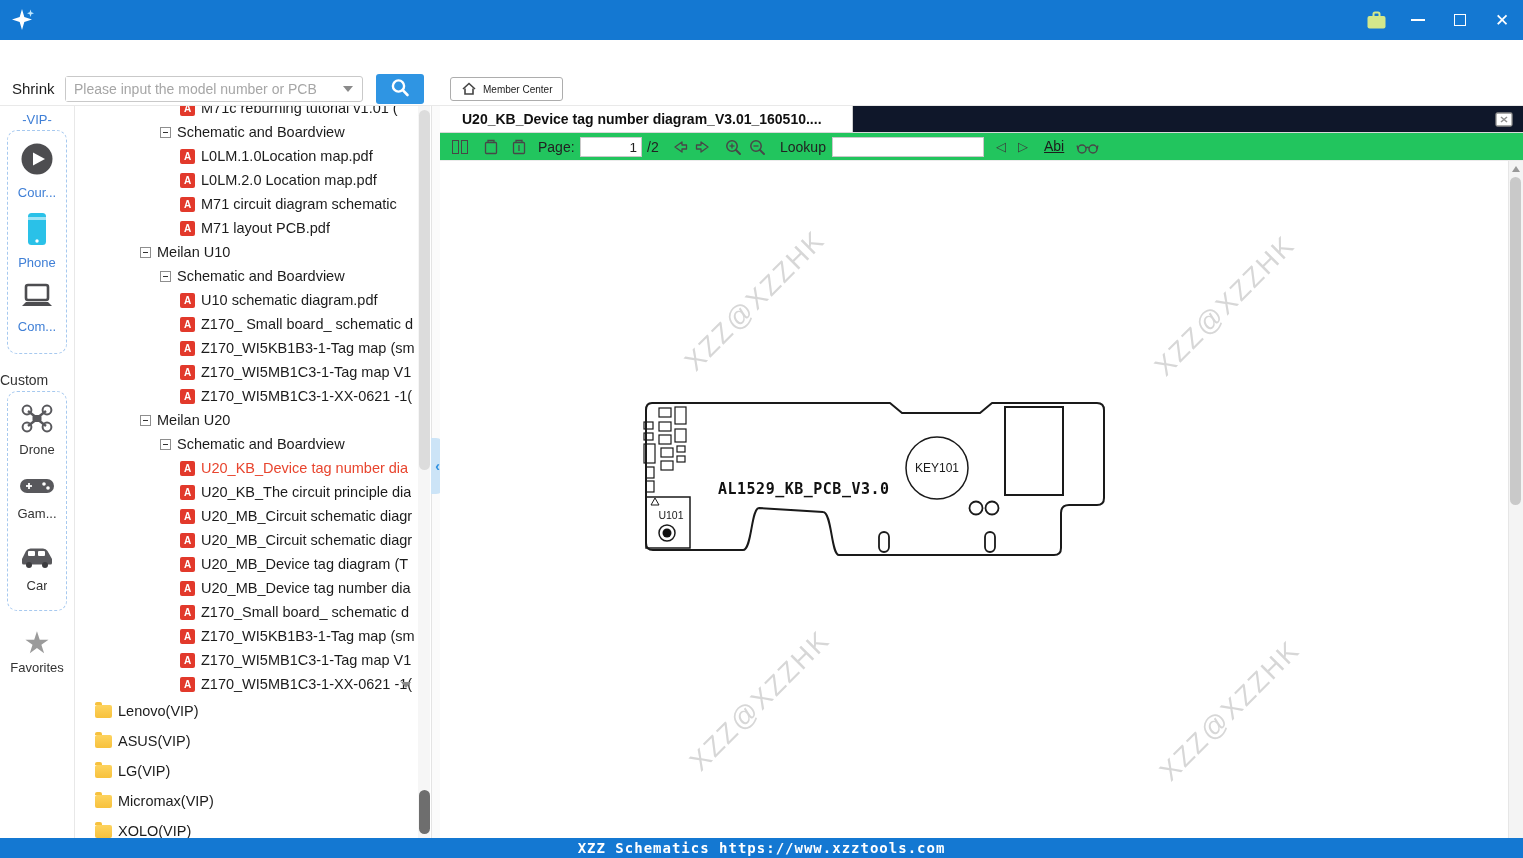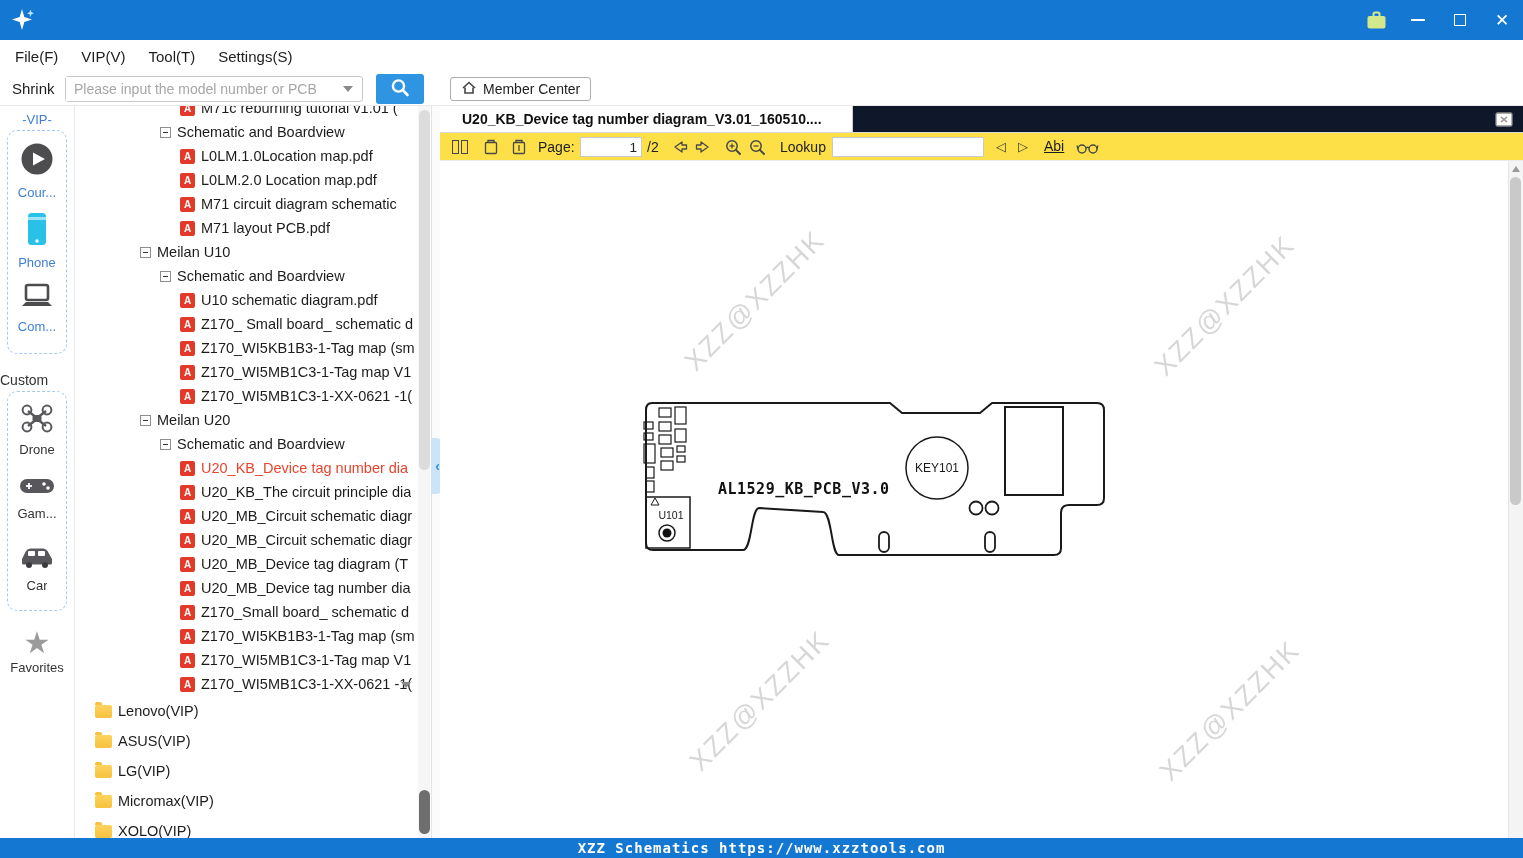--- a/index.html
+++ b/index.html
@@ -32,21 +32,21 @@
     border:1px solid #c9c9c9; border-radius:3px; display:flex; align-items:center; background:#fff; }
   .searchbox input { border:0; outline:0; flex:1; height:100%; padding:0 8px; font-size:14px;
     font-family:"Liberation Sans",sans-serif; color:#444; }
   .searchbox input::placeholder { color:#a6a6a6; }
   .combo-chevron { width:0; height:0; border-left:5px solid transparent; border-right:5px solid transparent;
     border-top:6px solid #8a8a8a; margin-right:9px; }
   .search-btn { position:absolute; left:376px; top:2px; width:48px; height:30px; border:0;
     background:var(--accent,#2f95e3); border-radius:3px; display:flex; align-items:center; justify-content:center; }
   .member-btn { position:absolute; left:450px; top:5px; height:24px; padding:9px 10px;
     border:1px solid #adadad; border-radius:3px; background:#fff; display:flex; align-items:center; gap:6px;
-    font-size:14px; color:#222; }
+    font-size:10px; color:#222; }
 
   
   .sidebar { position:absolute; left:0; top:106px; width:75px; height:732px; background:#fff;
     border-right:1px solid #e8e8e8; }
   .vip-header { position:absolute; top:6px; width:100%; text-align:center; font-size:13px;
     color:var(--vip-label,#3f7fd6); }
   .custom-header { position:absolute; top:266px; width:100%; text-align:left; font-size:14px; color:#333; }
   .dash-box { position:absolute; left:7px; width:60px; border:1px dashed #a7c9ef; border-radius:10px; }
   .box-vip { top:24px; height:224px; }
   .box-custom { top:285px; height:220px; }
@@ -89,21 +89,21 @@
     color:#2d8fe0; font-size:14px; font-weight:bold; }
 
   
   .content { position:absolute; left:440px; top:106px; width:1083px; height:732px; background:#fff; }
   .tabbar { position:relative; height:27px; background:#0f172a; border-bottom:1px solid #d9d9d9; }
   .doc-tab { position:absolute; left:0; top:0; width:413px; height:100%; display:flex; align-items:center;
     padding-left:22px; border-right:1px solid #cfcfcf; font-size:14px; font-weight:bold; color:#101010;
     white-space:nowrap; overflow:hidden; background:#fff; }
   .tab-close { position:absolute; right:10px; top:6px; }
 
-  .pdfbar { position:relative; height:28px; border-bottom:1px solid #ebebeb; background:#fde047; font-size:14px; color:#222; }
+  .pdfbar { position:relative; height:28px; border-bottom:1px solid #ebebeb; background:#22c55e; font-size:14px; color:#222; }
   .pb { position:absolute; top:5px; display:flex; align-items:center; }
   .pb-text { top:6px; }
   .pdfbar input { height:20px; border:1px solid #c9c9c9; font-size:13.5px; font-family:"Liberation Sans",sans-serif;
     outline:0; color:#222; }
   .page-input { width:62px; text-align:right; padding-right:4px; }
   .lookup-input { width:152px; padding:0 4px; }
   .tri-glyph { font-size:13px; color:#3c3c3c; }
   .abi { font-size:14px; color:#1c1c1c; text-decoration:underline; }
 
   .pdfview { position:absolute; left:0; top:55px; width:1083px; height:677px; background:#fff; overflow:hidden; }
@@ -146,26 +146,20 @@
         </span>
       <span class="win-btn">
           <span class="max-glyph"></span>
         </span>
       <span class="win-btn">
           <span class="close-glyph">✕</span>
         </span>
     </div>
   </div>
 
-  <div class="menubar">
-    <span class="menu-item">File(F)</span>
-    <span class="menu-item">VIP(V)</span>
-    <span class="menu-item">Tool(T)</span>
-    <span class="menu-item">Settings(S)</span>
-  </div>
 
   <div class="toolbar">
     <span class="shrink-btn">Shrink</span>
     <div class="searchbox">
       <input type="text" placeholder="Please input the model number or PCB" style="">
       <span class="combo-chevron"></span>
     </div>
     <button class="search-btn">
       <span>
         <svg width="22" height="22" viewBox="0 0 22 22">

